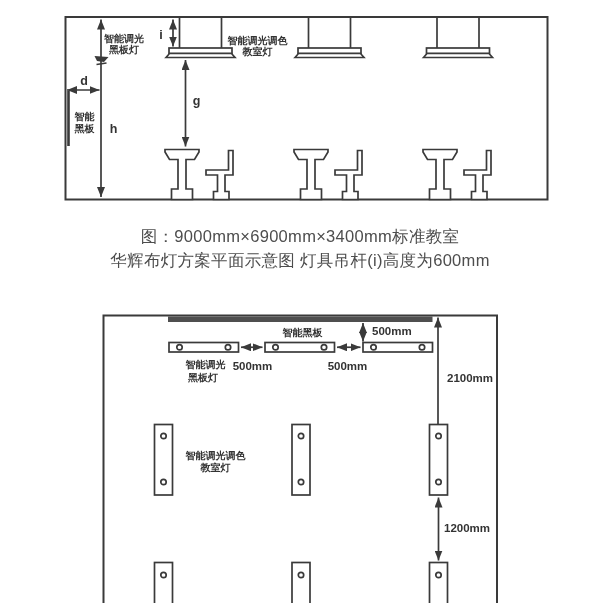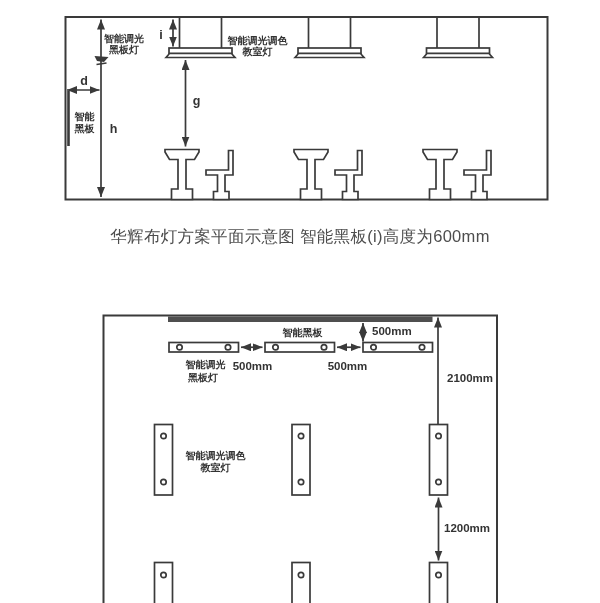--- a/index.html
+++ b/index.html
@@ -104,21 +104,22 @@
     </g>
     <g transform="translate(423,149.5)">
       <path class="s fw" d="M0,0 H34 V2.5 L29.5,10 H21 V39.5 H27.5 V50 H6.5 V39.5 H13 V10 H4.5 L0,2.5 Z"></path>
     </g>
     <g transform="translate(464,150.5)">
       <path class="s fw" d="M0,19.5 H22.5 V0 H27 V24.5 H19 V41 H23 V49 H7.5 V41 H11.5 V24.5 H0 Z"></path>
     </g>
   </svg>
 
   <div class="caption">
-    <div>华辉布灯方案平面示意图 智能黑板(i)高度为600mm</div>
+    <div>图：9000mm×6900mm×3400mm标准教室</div>
+    <div>华辉布灯方案平面示意图 灯具吊杆(i)高度为600mm</div>
   </div>
 
   <svg width="600" height="303" viewBox="0 0 600 303">
     <polyline class="s2" points="103.5,303 103.5,15.5 497,15.5 497,303"></polyline>
 
     <rect class="fbar" x="168" y="16.5" width="264.5" height="5.5"></rect>
     <text class="cjk" x="302.5" y="35.5">智能黑板</text>
 
     <g transform="translate(169,42.5)">
       <rect class="s fw" x="0" y="0" width="69.5" height="9.5"></rect>

